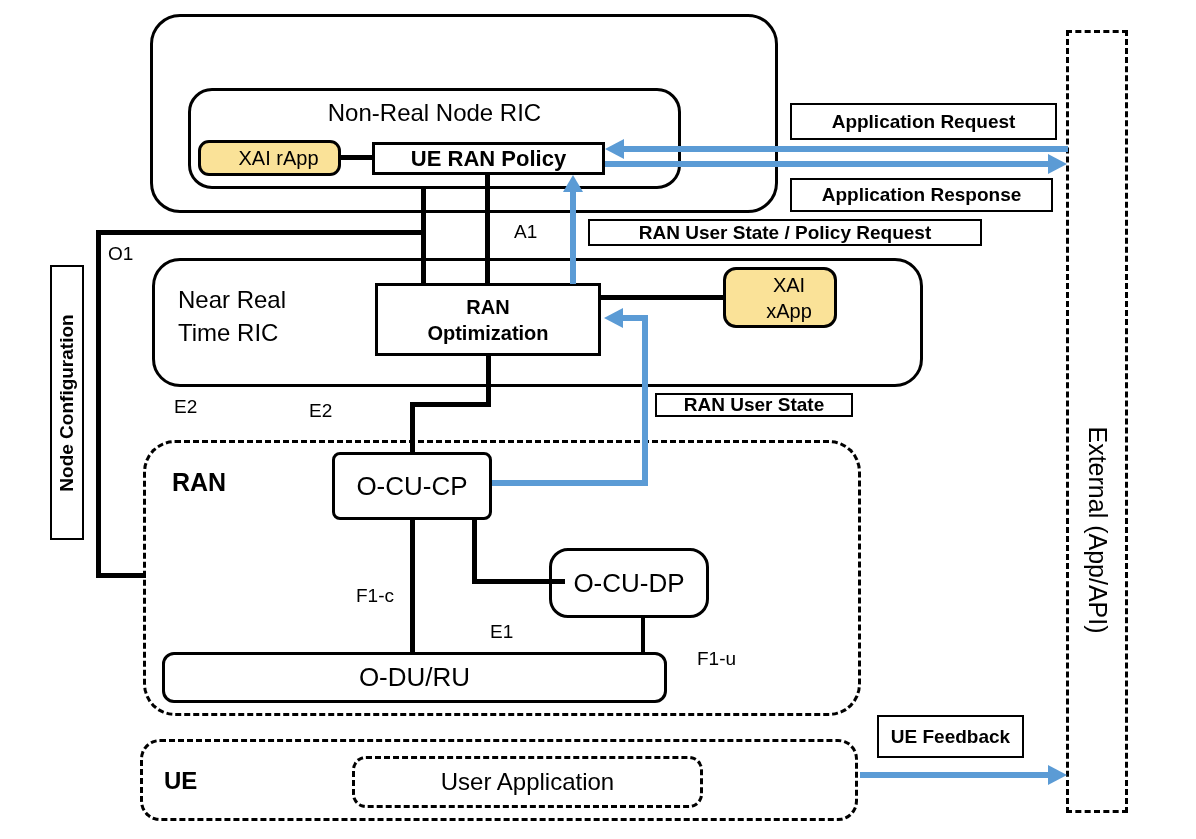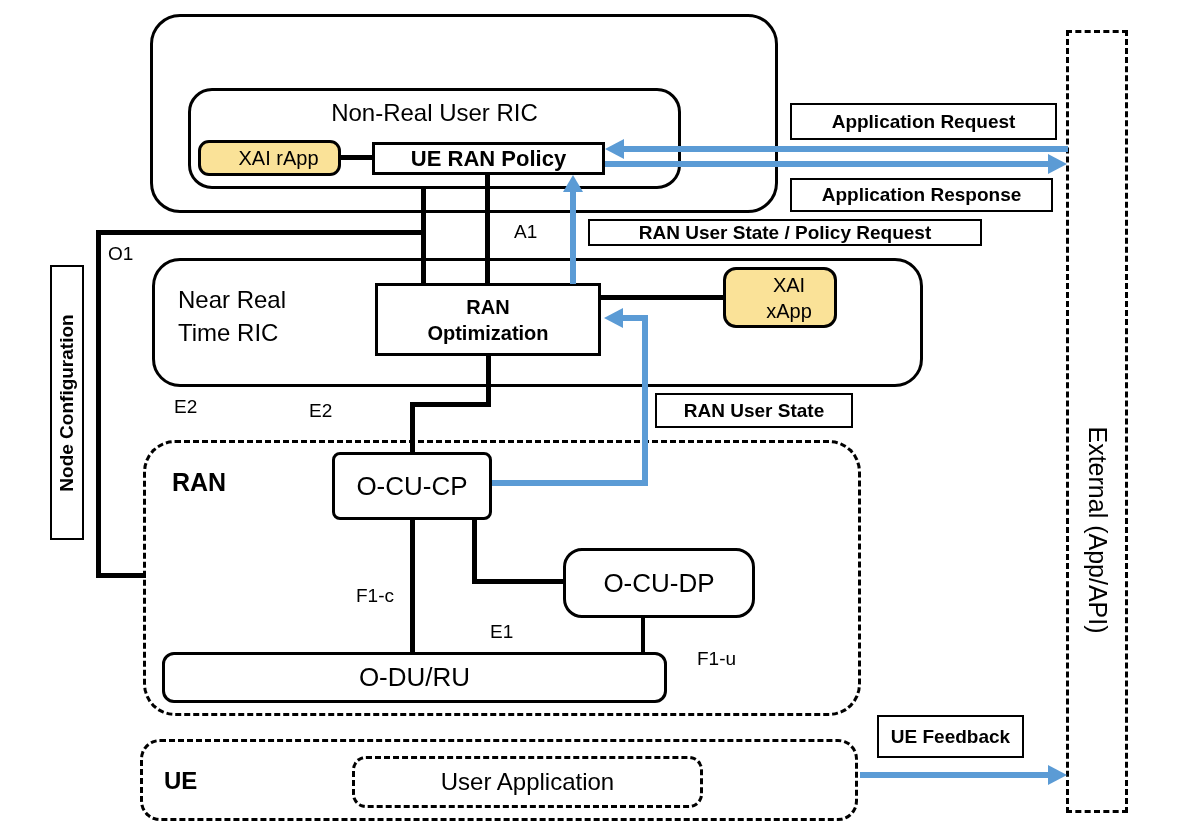--- a/index.html
+++ b/index.html
@@ -33,21 +33,21 @@
   .rot-cw{transform:translate(-50%,-50%) rotate(90deg);}
 </style>
 </head>
 <body>
 
 <div id="canvas">
 
   <div class="rbox" style="left:150px;top:14px;width:628px;height:199px;border-radius:30px;border-width:3.5px;z-index:1;"></div>
 
   <div class="rbox" style="left:188px;top:88px;width:493px;height:101px;border-radius:24px;z-index:1;"></div>
-  <div class="abs" style="left:188px;top:99px;width:493px;text-align:center;font-size:24px;z-index:2;">Non-Real User RIC</div>
+  <div class="abs" style="left:188px;top:99px;width:493px;text-align:center;font-size:24px;z-index:2;">Non-Real Node RIC</div>
 
   <div class="rbox amber ctext" style="left:198px;top:140px;width:143px;height:36px;border-radius:11px;font-size:20px;z-index:2;">
     <span>XAI rApp</span>
   </div>
 
   <div class="rbox ctext" style="left:372px;top:142px;width:233px;height:33px;border-width:3.5px;font-weight:bold;font-size:22px;z-index:2;">
     <span>UE RAN Policy</span>
   </div>
 
   <div class="rbox" style="left:152px;top:258px;width:771px;height:129px;border-radius:28px;z-index:1;"></div>
@@ -70,21 +70,21 @@
     </div>
   </div>
 
   <div class="rbox dashed" style="left:143px;top:440px;width:718px;height:276px;border-radius:32px;border-width:3.5px;z-index:1;"></div>
   <div class="abs" style="left:172px;top:468px;font-size:25px;font-weight:bold;z-index:2;">RAN</div>
 
   <div class="rbox ctext" style="left:332px;top:452px;width:160px;height:68px;border-radius:8px;border-width:3.5px;font-size:26px;z-index:2;">
     <span>O-CU-CP</span>
   </div>
 
-  <div class="rbox ctext" style="left:563px;top:548px;width:192px;height:70px;border-radius:19px;border-width:3.5px;font-size:26px;z-index:2;">
+  <div class="rbox ctext" style="left:549px;top:548px;width:160px;height:70px;border-radius:19px;border-width:3.5px;font-size:26px;z-index:2;">
     <span>O-CU-DP</span>
   </div>
 
   <div class="rbox ctext" style="left:162px;top:652px;width:505px;height:51px;border-radius:12px;border-width:3.5px;font-size:26px;z-index:2;">
     <span>O-DU/RU</span>
   </div>
 
   <div class="rbox dashed" style="left:140px;top:739px;width:718px;height:82px;border-radius:20px;border-width:3.5px;z-index:1;"></div>
   <div class="abs" style="left:164px;top:767px;font-size:24px;font-weight:bold;z-index:2;">UE</div>
 
@@ -139,21 +139,21 @@
 
   <div class="label-box" style="left:790px;top:103px;width:267px;height:37px;">
     <span>Application Request</span>
   </div>
   <div class="label-box" style="left:790px;top:178px;width:263px;height:34px;">
     <span>Application Response</span>
   </div>
   <div class="label-box" style="left:588px;top:219px;width:394px;height:27px;">
     <span>RAN User State / Policy Request</span>
   </div>
-  <div class="label-box" style="left:655px;top:393px;width:198px;height:35px;">
+  <div class="label-box" style="left:655px;top:393px;width:198px;height:24px;">
     <span>RAN User State</span>
   </div>
   <div class="label-box" style="left:877px;top:715px;width:147px;height:43px;">
     <span>UE Feedback</span>
   </div>
 
   <div class="iface" style="left:514px;top:221px;">A1</div>
   <div class="iface" style="left:108px;top:243px;">O1</div>
   <div class="iface" style="left:174px;top:396px;">E2</div>
   <div class="iface" style="left:309px;top:400px;">E2</div>

